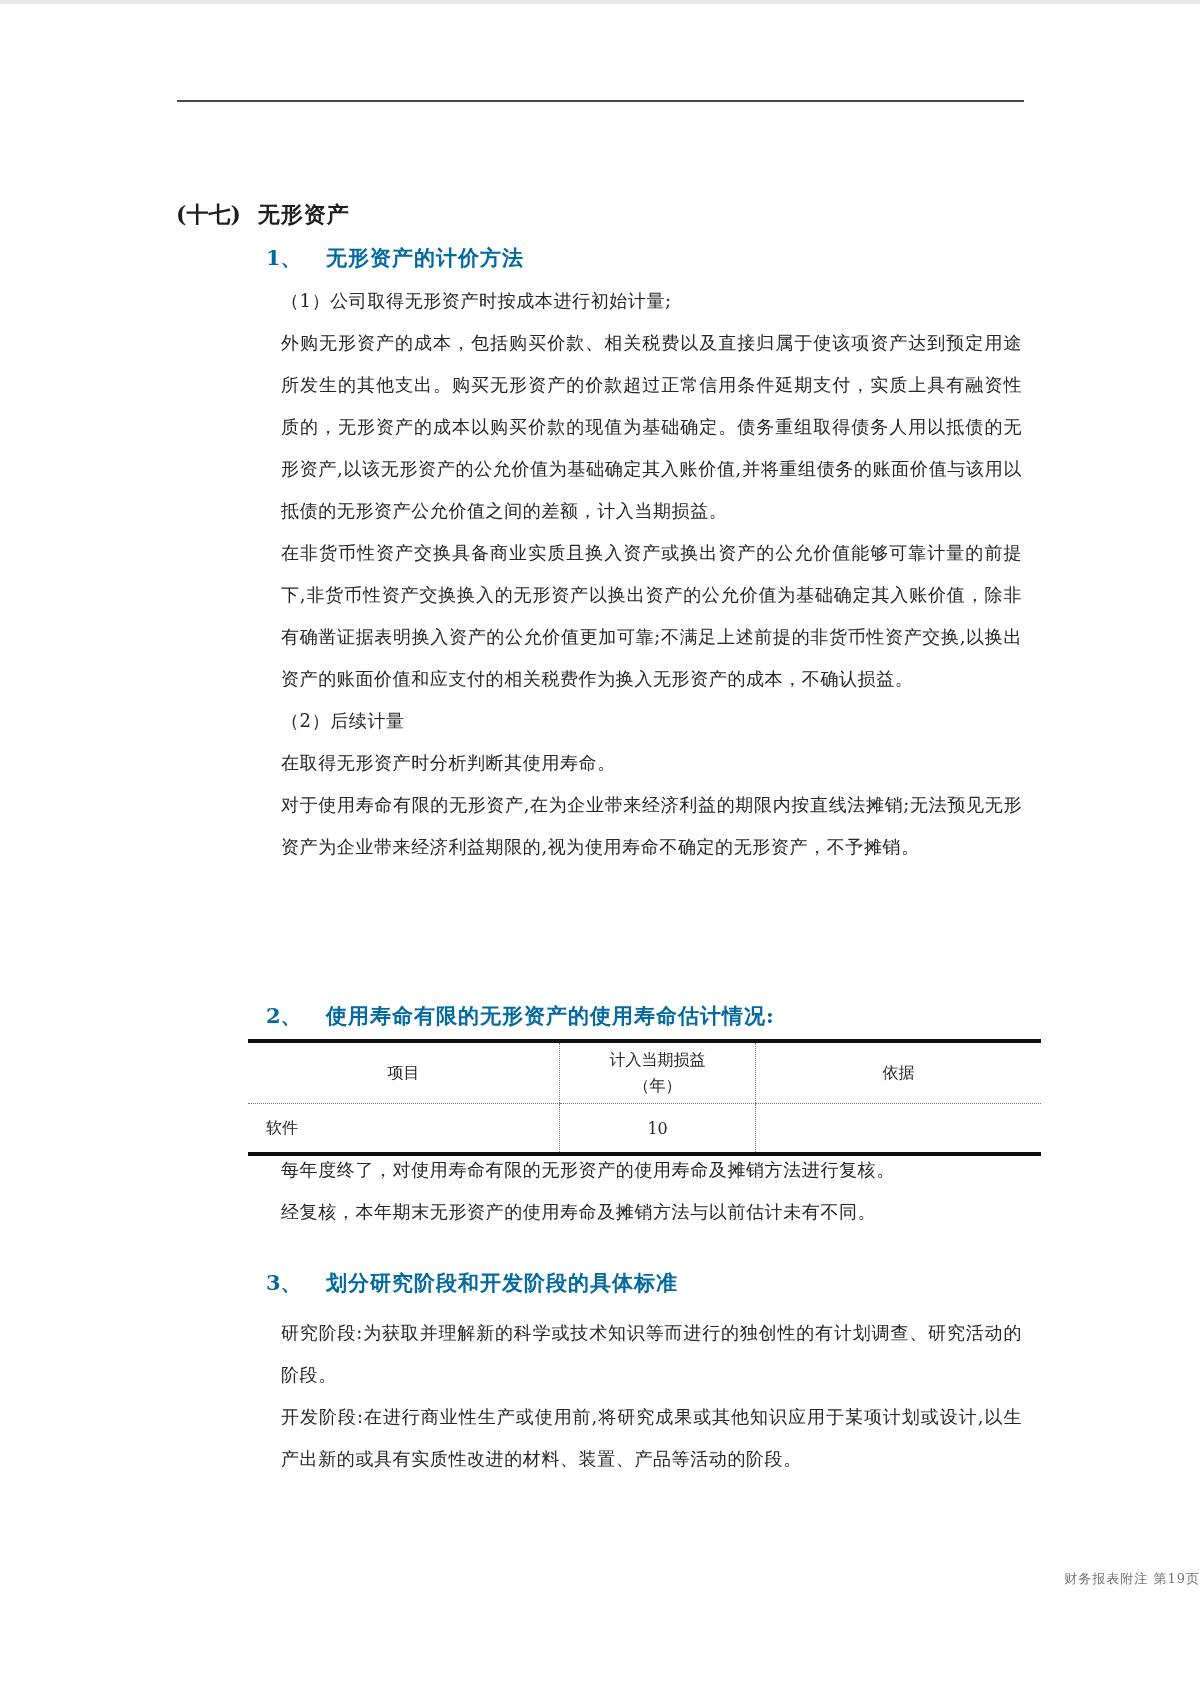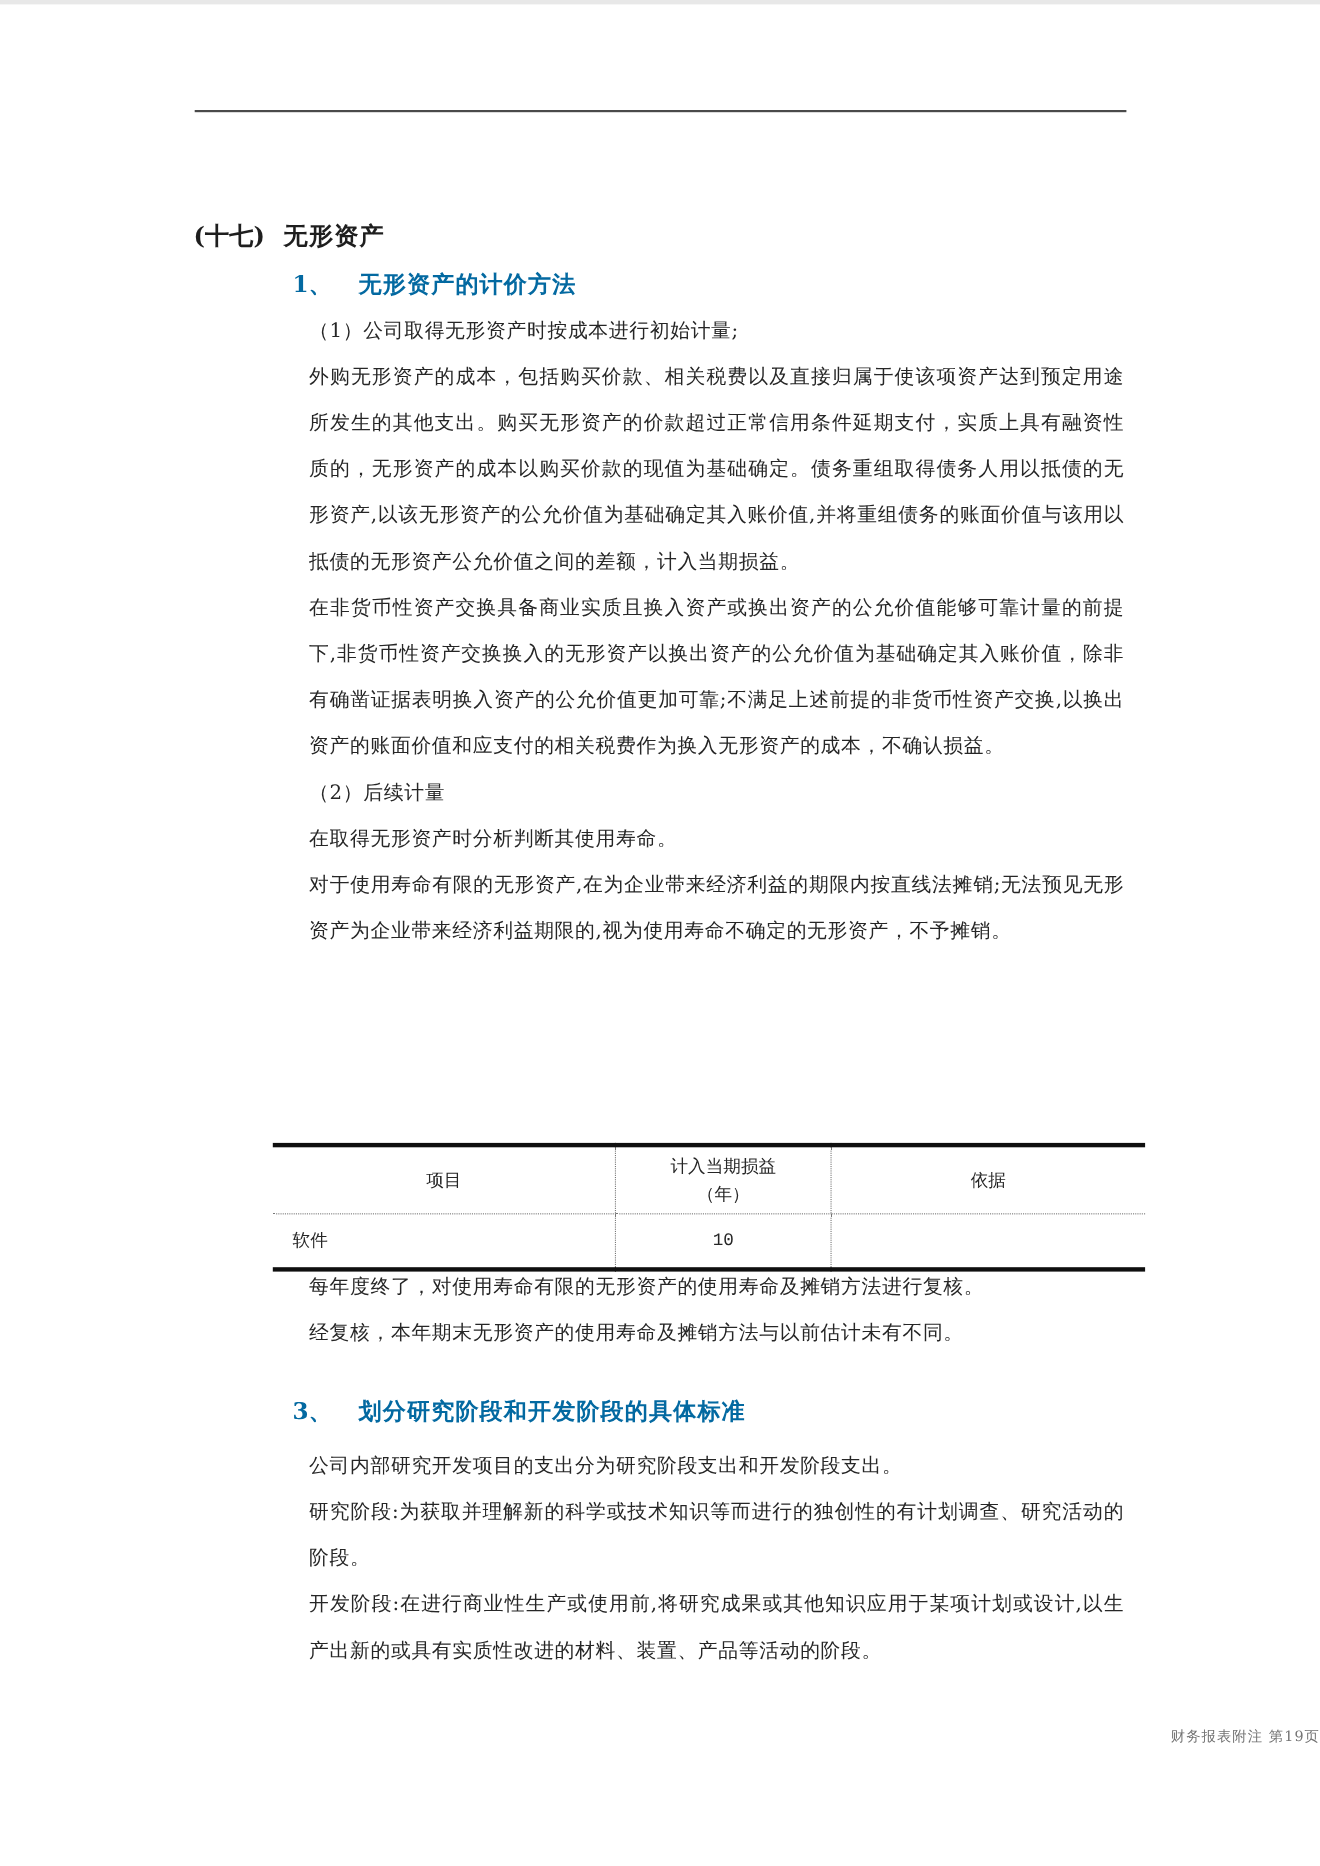--- a/index.html
+++ b/index.html
@@ -77,21 +77,20 @@
     vertical-align:middle;
     height:56px;
     line-height:26px;
     border-bottom:1px dotted #777;
     padding:2px 4px;
   }
   .est-table td {
     height:44px;
     vertical-align:middle;
     padding:2px 4px;
-    font-family:Liberation Mono, monospace;
   }
   .est-table .col-sep { border-left:1px dotted #777; }
   .est-table .pre { white-space:pre-line; }
   .est-table td.item-cell { text-align:left; padding-left:18px; }
   .est-table td.life-cell { text-align:center; }
 
   .footer {
     position:absolute;
     left:0; top:1566px;
     width:1200px;
@@ -118,20 +117,23 @@
 
   <div id="sec1-paras" class="para-block">
     <p>（1）公司取得无形资产时按成本进行初始计量;</p>
     <p>外购无形资产的成本，包括购买价款、相关税费以及直接归属于使该项资产达到预定用途所发生的其他支出。购买无形资产的价款超过正常信用条件延期支付，实质上具有融资性质的，无形资产的成本以购买价款的现值为基础确定。债务重组取得债务人用以抵债的无形资产,以该无形资产的公允价值为基础确定其入账价值,并将重组债务的账面价值与该用以抵债的无形资产公允价值之间的差额，计入当期损益。</p>
     <p>在非货币性资产交换具备商业实质且换入资产或换出资产的公允价值能够可靠计量的前提下,非货币性资产交换换入的无形资产以换出资产的公允价值为基础确定其入账价值，除非有确凿证据表明换入资产的公允价值更加可靠;不满足上述前提的非货币性资产交换,以换出资产的账面价值和应支付的相关税费作为换入无形资产的成本，不确认损益。</p>
     <p>（2）后续计量</p>
     <p>在取得无形资产时分析判断其使用寿命。</p>
     <p>对于使用寿命有限的无形资产,在为企业带来经济利益的期限内按直线法摊销;无法预见无形资产为企业带来经济利益期限的,视为使用寿命不确定的无形资产，不予摊销。</p>
   </div>
 
+  <div id="sec2-heading" class="sec-heading">
+    <span class="num">2、</span><span class="title">使用寿命有限的无形资产的使用寿命估计情况:</span>
+  </div>
 
   <table class="est-table">
     <colgroup>
       <col style="width:39.3%">
       <col style="width:24.7%">
       <col style="width:36%">
     </colgroup>
     <thead>
       <tr>
         <th>项目</th>
@@ -152,20 +154,19 @@
   <div id="sec2-paras" class="para-block">
     <p>每年度终了，对使用寿命有限的无形资产的使用寿命及摊销方法进行复核。</p>
     <p>经复核，本年期末无形资产的使用寿命及摊销方法与以前估计未有不同。</p>
   </div>
 
   <div id="sec3-heading" class="sec-heading">
     <span class="num">3、</span><span class="title">划分研究阶段和开发阶段的具体标准</span>
   </div>
 
   <div id="sec3-paras" class="para-block">
-    <p>公司内部研究开发项目的支出分为研究阶段支出和开发阶段支出。</p>
     <p>研究阶段:为获取并理解新的科学或技术知识等而进行的独创性的有计划调查、研究活动的阶段。</p>
     <p>开发阶段:在进行商业性生产或使用前,将研究成果或其他知识应用于某项计划或设计,以生产出新的或具有实质性改进的材料、装置、产品等活动的阶段。</p>
   </div>
 
   <div class="footer">财务报表附注 第19页</div>
 
 </div>
 
 </body></html>

